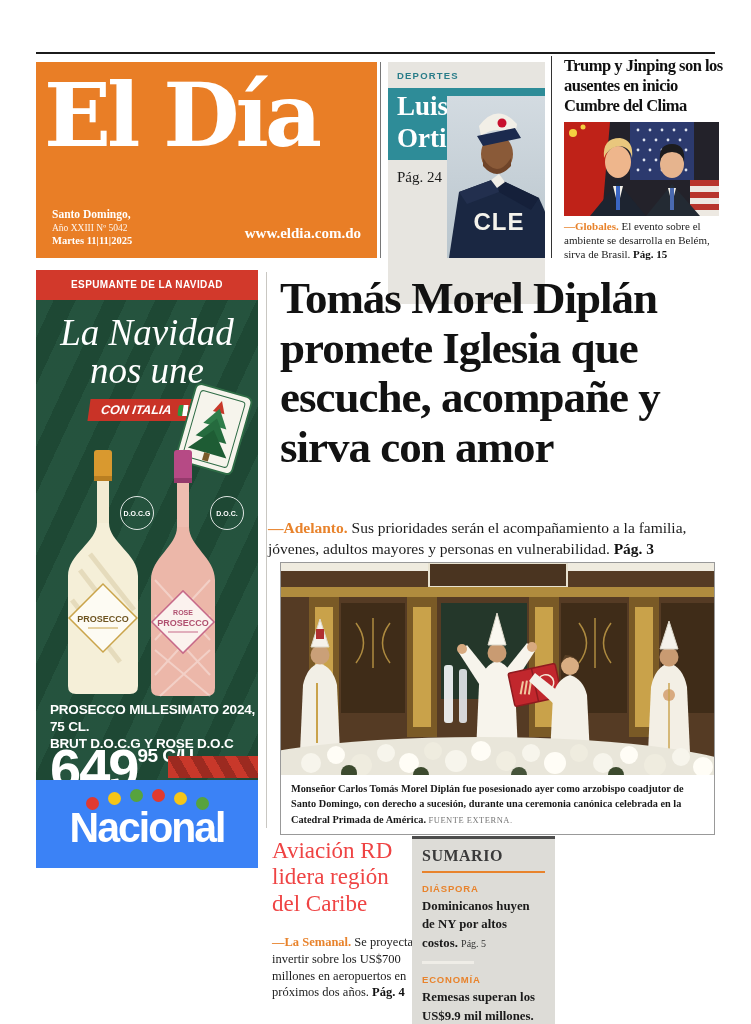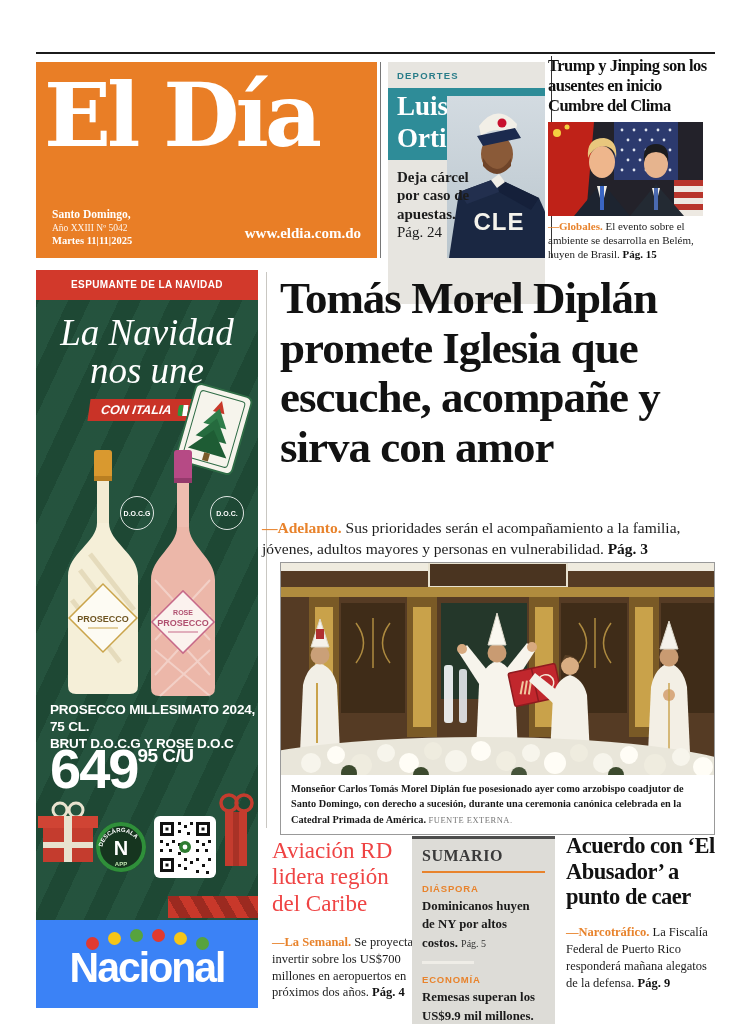--- a/index.html
+++ b/index.html
@@ -35,34 +35,34 @@
     font-weight:700; font-size:9.5px; letter-spacing:1.2px; color:#2A7D89; }
   #deportes-banner { position:absolute; left:0; top:26px; width:157px; height:72px; background:#2E8C98; }
   #deportes-name { position:absolute; left:9px; top:3px; width:100px; color:#fff;
     font-weight:700; font-size:27px; line-height:1.18; }
   #player-photo { position:absolute; right:-2px; top:34px; }
   #deportes-teaser { position:absolute; left:9px; top:106px; width:96px;
     font-weight:700; font-size:15px; line-height:1.22; color:#1c1c1c; }
   #deportes-page { font-weight:400; font-size:15px; }
 
   
-  #world-box { left:548px; top:56px; width:169px; height:202px; }
+  #world-box { left:564px; top:56px; width:169px; height:202px; }
   #world-headline { font-weight:700; font-size:16.5px; letter-spacing:-0.5px; line-height:1.2; color:#101010; }
   #world-photo { position:absolute; left:0; top:66px; }
   #world-caption { position:absolute; left:0; top:164px; width:157px;
     font-size:11px; line-height:1.26; color:#222; }
   .kicker { color:#E8832C; font-weight:700; }
   .pageref { font-weight:700; color:#111; }
 
   
   #ad-col { left:36px; top:270px; width:222px; height:698px; }
   #ad-banner { height:30px; background:#D2392B; color:#fff; text-align:center;
     font-family:"Liberation Sans",sans-serif; font-weight:700; font-size:10px;
     letter-spacing:.4px; line-height:30px; }
-  #ad-green { position:relative; height:620px; background:#21503A; overflow:hidden;
+  #ad-green { position:relative; height:480px; background:#21503A; overflow:hidden;
     background-image:repeating-linear-gradient(295deg, rgba(0,0,0,0.10) 0 20px, rgba(255,255,255,0.02) 20px 46px); }
   .nav-line { text-align:center; color:#fff; font-style:italic; font-size:37px; line-height:1.02;
     font-family:"Liberation Serif",serif; }
   #nav1 { margin-top:14px; }
   #ribbon-row { position:relative; margin-top:10px; text-align:center; }
   #con-italia { display:inline-flex; align-items:center; gap:6px; background:#C93327;
     color:#fff; font-style:italic; font-weight:700; font-size:12.5px;
     font-family:"Liberation Sans",sans-serif; padding:4px 12px; transform:skewX(-8deg); }
   #italy-flag { display:inline-flex; border-radius:2px; overflow:hidden; height:11px; }
   #italy-flag i { width:5px; height:11px; display:block; }
@@ -95,21 +95,21 @@
   .dot.o1 { transform:translateY(8px); } .dot.o2 { transform:translateY(3px); }
   .dot.o3 { transform:translateY(0); }  .dot.o4 { transform:translateY(0); }
   .dot.o5 { transform:translateY(3px); } .dot.o6 { transform:translateY(8px); }
   #brand-name { color:#fff; font-family:"Liberation Sans",sans-serif; font-weight:700;
     font-size:41px; letter-spacing:-2px; line-height:1.2; transform:scaleY(1.05); transform-origin:top; }
 
   
   #lead-divider { left:266px; top:272px; width:1px; height:556px; background:#C9C7C2; }
   #lead-headline { left:280px; top:274px; width:438px; font-weight:700; font-size:45px;
     letter-spacing:-1px; line-height:1.1; color:#121212; }
-  #lead-deck { left:262px; top:518px; width:436px; font-size:15.5px; line-height:1.35; color:#1c1c1c; }
+  #lead-deck { left:268px; top:518px; width:436px; font-size:15.5px; line-height:1.35; color:#1c1c1c; }
   #lead-photo-box { left:280px; top:562px; width:435px; border:1px solid #999; background:#fff; }
   #lead-caption { padding:6px 10px 7px; font-weight:700; font-size:10.3px; line-height:1.5; color:#1a1a1a; }
   #caption-credit { font-weight:400; font-size:8.5px; color:#777; letter-spacing:.5px; }
 
   
   #aviation-box { left:272px; top:838px; width:142px; }
   #aviation-headline { font-weight:400; font-size:23px; line-height:1.15; color:#ef4444; width:132px; }
   #aviation-deck { margin-top:17px; font-size:12.5px; line-height:1.33; color:#1c1c1c; }
 
   #sumario-box { left:412px; top:836px; width:143px; background:#DDDCD7;
@@ -163,21 +163,20 @@
       <path d="M50,82 L92,102 L84,114 L52,96 Z" fill="#15203A"></path>
       <path d="M44,84 L50,92 L58,86 L52,78 Z" fill="#F1EEE6"></path>
       <ellipse cx="50" cy="58" rx="16" ry="19" fill="#8A5A38"></ellipse>
       <path d="M36,62 Q50,84 64,62 L64,70 Q50,86 36,70 Z" fill="#6F4429"></path>
       <path d="M32,30 Q50,6 70,28 L68,40 Q50,28 34,40 Z" fill="#F2EFE7"></path>
       <polygon points="30,40 68,32 74,42 36,50" fill="#1B2A4E"></polygon>
       <circle cx="55" cy="27" r="4.5" fill="#C8102E"></circle>
       <text x="52" y="134" text-anchor="middle" font-family="Liberation Sans, sans-serif" font-weight="700" font-size="24" letter-spacing="1" fill="#F5F3EC">CLE</text>
     </svg>
     <div id="deportes-teaser">
-      <span>Deja cárcel por caso de apuestas.</span>
       <div id="deportes-page">Pág. 24</div>
     </div>
   </div>
 
   <div class="abs vdiv" style="left:551px; top:56px; height:202px; background:#333;"></div>
 
   <div id="world-box" class="abs">
     <div id="world-headline">Trump y Jinping son los ausentes en inicio Cumbre del Clima</div>
     <svg id="world-photo" width="155" height="94" viewBox="0 0 155 94">
       <rect width="155" height="94" fill="#23222A"></rect>
@@ -223,21 +222,21 @@
       <polygon points="52,64 56,64 56,88 52,88" fill="#3A66C4"></polygon>
       <ellipse cx="54" cy="40" rx="13" ry="16" fill="#EEB68C"></ellipse>
       <path d="M40,36 Q38,16 56,16 Q70,18 68,36 Q66,24 54,24 Q44,26 40,36 Z" fill="#E9C77D"></path>
       <polygon points="82,94 108,62 136,94" fill="#232A33"></polygon>
       <polygon points="104,66 112,66 108,82" fill="#F2EFE8"></polygon>
       <polygon points="106,66 110,66 110,88 106,88" fill="#4A6AB0"></polygon>
       <ellipse cx="108" cy="42" rx="12" ry="14" fill="#E6B48E"></ellipse>
       <path d="M96,40 Q94,22 108,22 Q122,22 120,40 Q118,30 108,30 Q98,30 96,40 Z" fill="#1C1C1E"></path>
     </svg>
     <div id="world-caption">
-      <span class="kicker">—Globales.</span><span> El evento sobre el ambiente se desarrolla en Belém, huyen de Brasil. </span><span class="pageref">Pág. 15</span>
+      <span class="kicker">—Globales.</span><span> El evento sobre el ambiente se desarrolla en Belém, sirva de Brasil. </span><span class="pageref">Pág. 15</span>
     </div>
   </div>
 
   <div id="ad-col" class="abs">
     <div id="ad-banner">ESPUMANTE DE LA NAVIDAD</div>
     <div id="ad-green">
       <div class="nav-line" id="nav1">La Navidad</div>
       <div class="nav-line">nos une</div>
       <div id="ribbon-row">
         <span id="con-italia">
@@ -494,20 +493,14 @@
       <span class="sum-label">DIÁSPORA</span>
       <span class="sum-text">Dominicanos huyen de NY por altos costos. </span><span class="sum-page">Pág. 5</span>
     </div>
     <div id="sum-sep"></div>
     <div class="sum-item">
       <span class="sum-label">ECONOMÍA</span>
       <span class="sum-text">Remesas superan los US$9.9 mil millones. </span>
     </div>
   </div>
 
-  <div id="narco-box" class="abs">
-    <h2 id="narco-headline">Acuerdo con ‘El Abusador’ a punto de caer</h2>
-    <div id="narco-deck">
-      <span class="kicker">—Narcotráfico.</span><span> La Fiscalía Federal de Puerto Rico responderá mañana alegatos de la defensa. </span><span class="pageref">Pág. 9</span>
-    </div>
-  </div>
 
 </div>
 
 </body></html>

